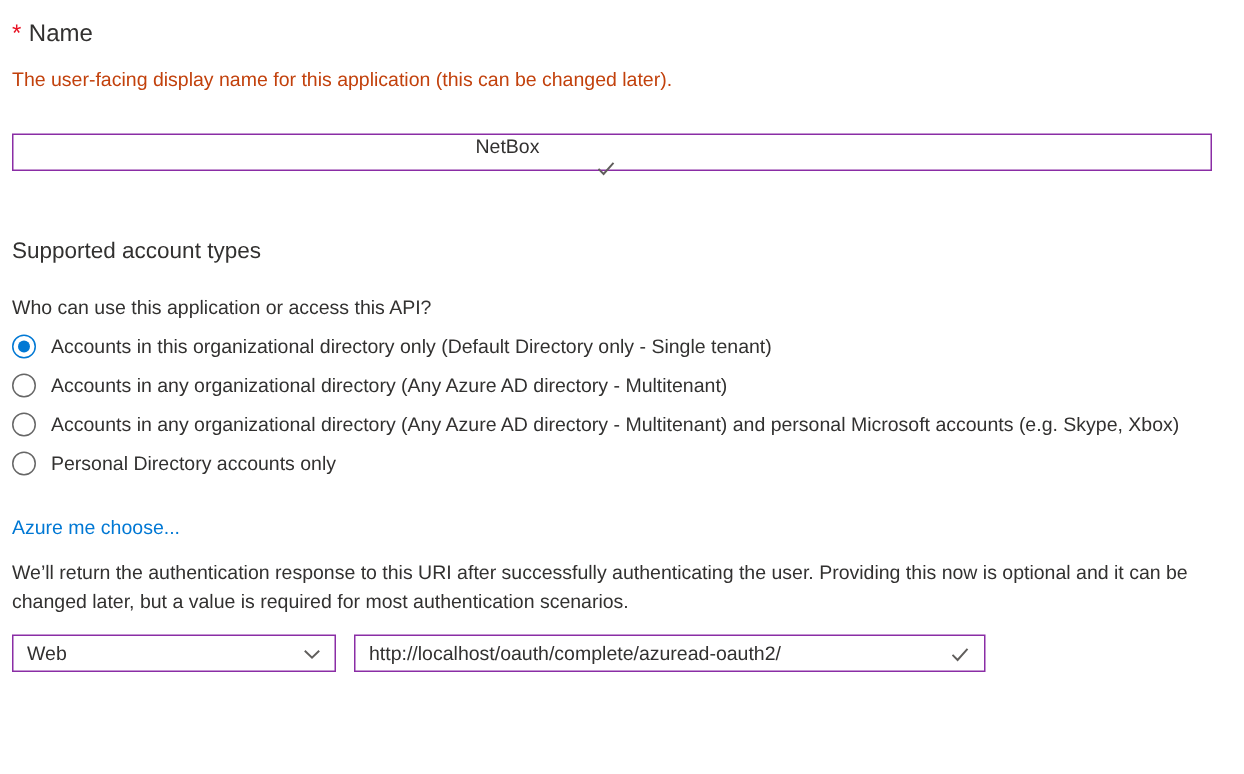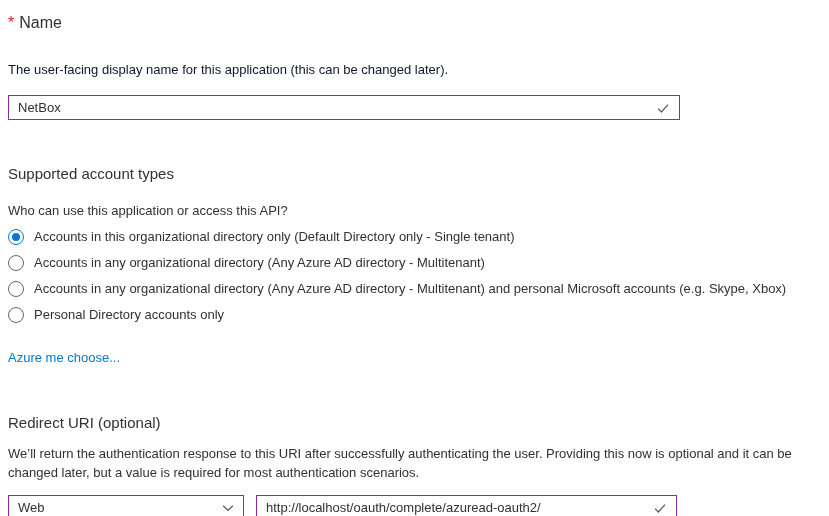--- a/index.html
+++ b/index.html
@@ -12,38 +12,38 @@
     overflow: hidden;
   }
   .page { padding: 12px 14px 0 8px; }
 
   .section-heading {
     font-size: 15px; line-height: 20px; font-weight: 400; color: #323130;
   }
   .name-heading { font-size: 16px; line-height: 21px; }
   .required-marker { color: #e81123; margin-right: 5px; }
 
-  .field-desc { font-size: 13px; line-height: 17px; margin-top: 28px; color: #0f172a; }
+  .field-desc { font-size: 13px; line-height: 17px; margin-top: 11px; color: #c2410c; }
 
   .textbox {
     display: flex; align-items: center;
     border: 1px solid #8a2da5;
     background: #fff;
     height: 25px;
     padding-right: 9px;
   }
   .textbox input {
     flex: 1; min-width: 0;
     border: none; outline: none;
     font-family: "Liberation Sans", sans-serif;
     font-size: 13px; color: #323130;
     padding: 0 6px 0 9px;
     background: transparent;
   }
-  .name-textbox { width: 672px; margin-top: 17px; }
+  .name-textbox { width: 800px; margin-top: 28px; flex-direction: column; }
 
   .heading-accounts { margin-top: 44px; }
   .question { font-size: 13px; line-height: 17px; margin-top: 18px; }
 
   .radio-row { display: flex; align-items: center; margin-top: 9px; height: 17px; cursor: pointer; }
   .radio {
     width: 16px; height: 16px; border-radius: 50%;
     border: 1px solid #666666; background: #fff;
     display: flex; align-items: center; justify-content: center;
     margin-right: 10px; flex: none;
@@ -57,21 +57,21 @@
     display: inline-block; margin-top: 26px;
     font-size: 13px; line-height: 17px;
     color: #0078d4; text-decoration: none; cursor: pointer;
   }
 
   .heading-redirect { margin-top: 47px; }
   .redirect-desc { font-size: 13px; line-height: 19px; margin-top: 11px; max-width: 801px; }
 
   .controls-row { display: flex; margin-top: 13px; }
   .platform-select {
-    width: 236px; height: 25px;
+    width: 216px; height: 25px;
     border: 1px solid #8a2da5; background: #fff;
     display: flex; align-items: center;
     padding: 0 9px;
     font-size: 13px; color: #323130;
     cursor: pointer;
   }
   .platform-select .select-value { flex: 1; }
   .uri-textbox { width: 421px; margin-left: 12px; }
 
   .icon svg { display: block; }
@@ -119,21 +119,20 @@
     </div>
     <div class="radio-row">
       <span class="radio"></span>
       <span class="radio-label">Personal Directory accounts only</span>
     </div>
   </div>
 
   <a class="help-link">Azure me choose...</a>
 
   
-  <div class="section-heading heading-redirect">Redirect URI (optional)</div>
 
   <div class="redirect-desc">We’ll return the authentication response to this URI after successfully authenticating the user. Providing this now is optional and it can be changed later, but a value is required for most authentication scenarios.</div>
 
   <div class="controls-row">
     <div class="platform-select">
       <span class="select-value">Web</span>
       <span class="icon">
         <svg width="12" height="12" viewBox="0 0 12 12">
             <path d="M1.2 3.8 L6 8.4 L10.8 3.8" fill="none" stroke="#605e5c" stroke-width="1.3"></path>
           </svg>

